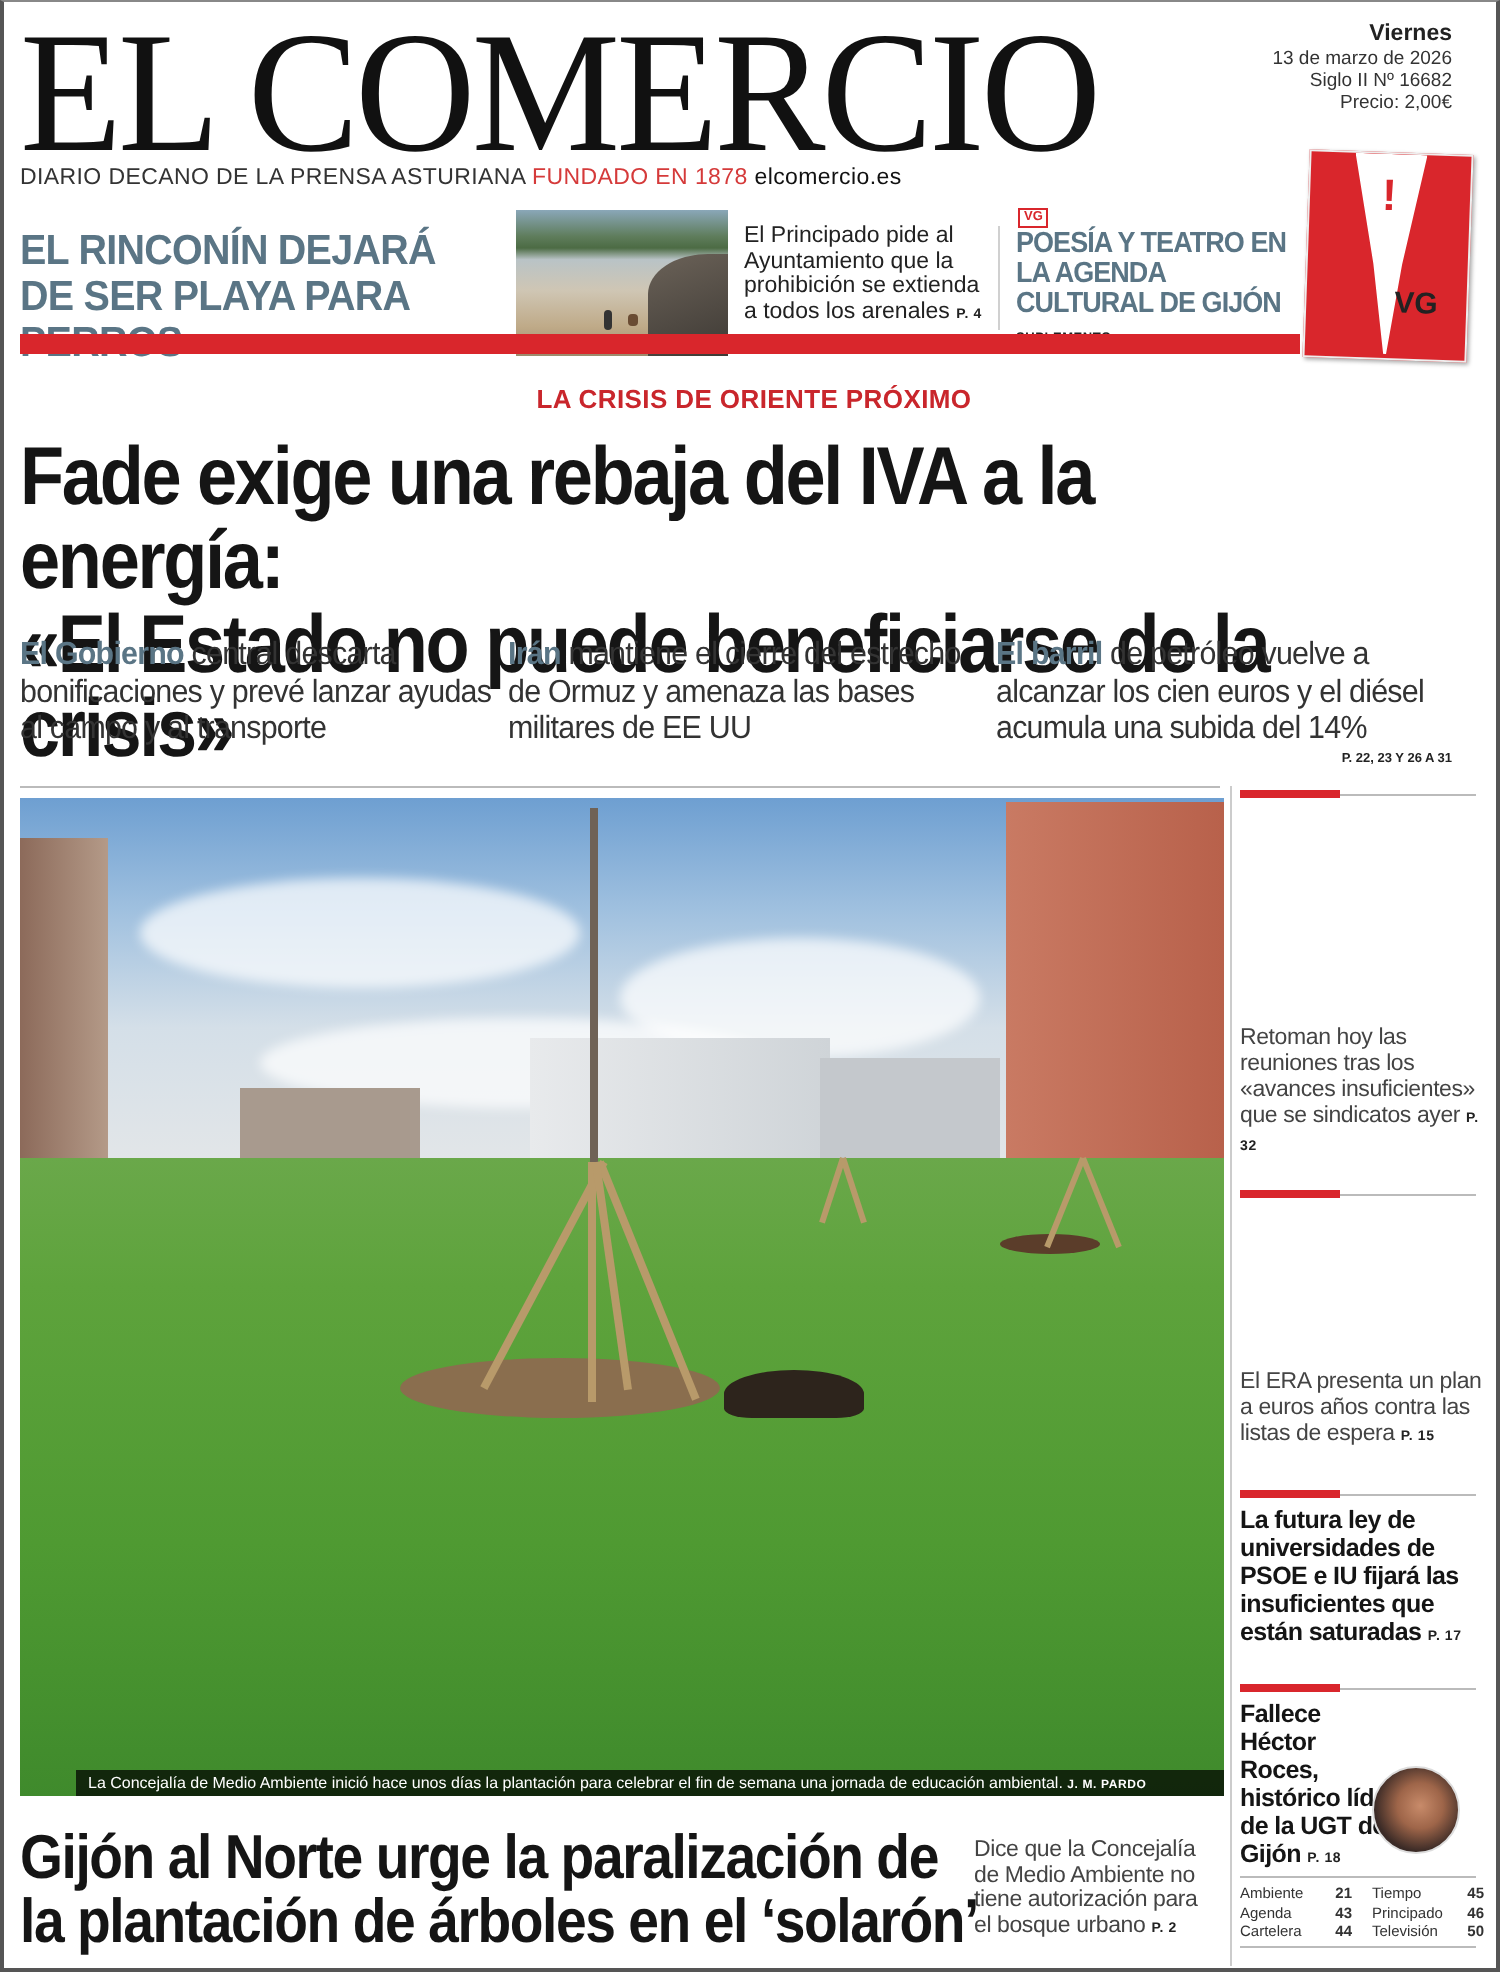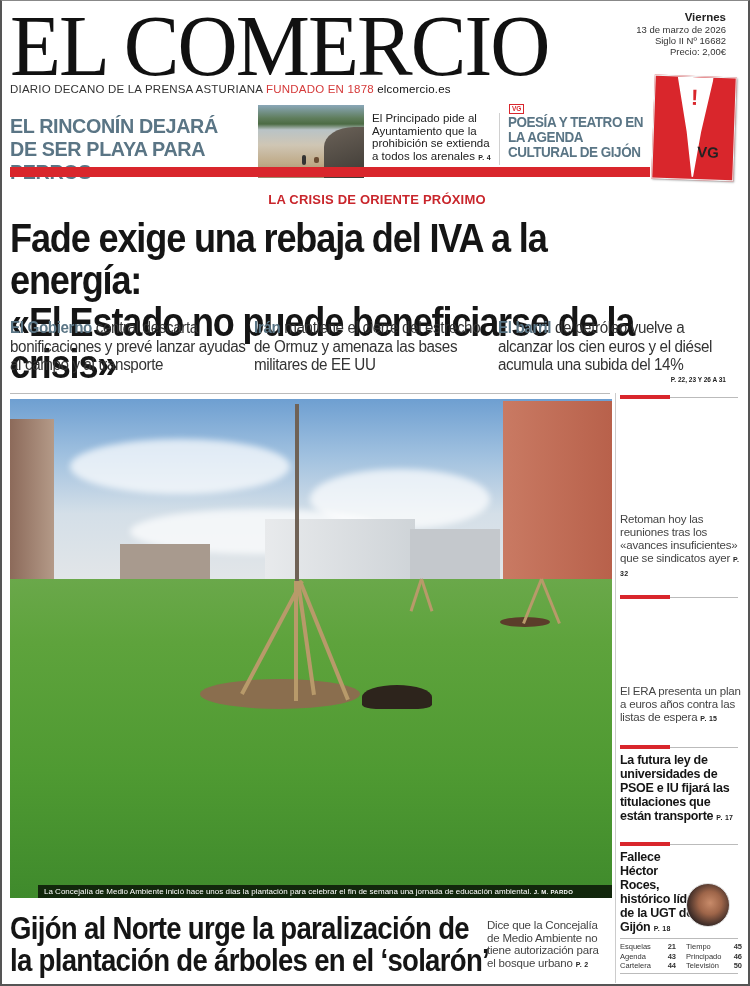--- a/index.html
+++ b/index.html
@@ -191,41 +191,41 @@
       <span>El ERA presenta un plan a euros años contra las listas de espera</span>
       <span class="pref">P. 15</span>
     </div>
   </div>
 
   <div class="right-col" style="top:746px; height:90px;">
     <div class="bar">
         <div class="red"></div>
       </div>
     <div class="rc-head" style="font-size:12.5px; line-height:14px; width:124px;">
-      <span>La futura ley de universidades de PSOE e IU fijará las titulaciones que están transporte</span>
+      <span>La futura ley de universidades de PSOE e IU fijará las insuficientes que están saturadas</span>
       <span class="pref">P. 17</span>
     </div>
   </div>
 
   <div class="right-col" style="top:843px; height:90px;">
     <div class="bar">
         <div class="red"></div>
       </div>
     <div class="rc-head" style="font-size:12.5px; line-height:14px; width:80px;">
       <span>Fallece Héctor Roces, histórico líder de la UGT de Gijón</span>
       <span class="pref">P. 18</span>
     </div>
   </div>
   <div class="avatar"></div>
 
   <div class="hr" style="left:618px; top:937px; width:118px;"></div>
   <div class="index">
     <div class="row">
       <div class="cell">
-          <span>Esquelas</span>
+          <span>Ambiente</span>
           <span class="num">21</span>
         </div>
       <div class="cell">
           <span>Tiempo</span>
           <span class="num">45</span>
         </div>
     </div>
     <div class="row">
       <div class="cell">
           <span>Agenda</span>

